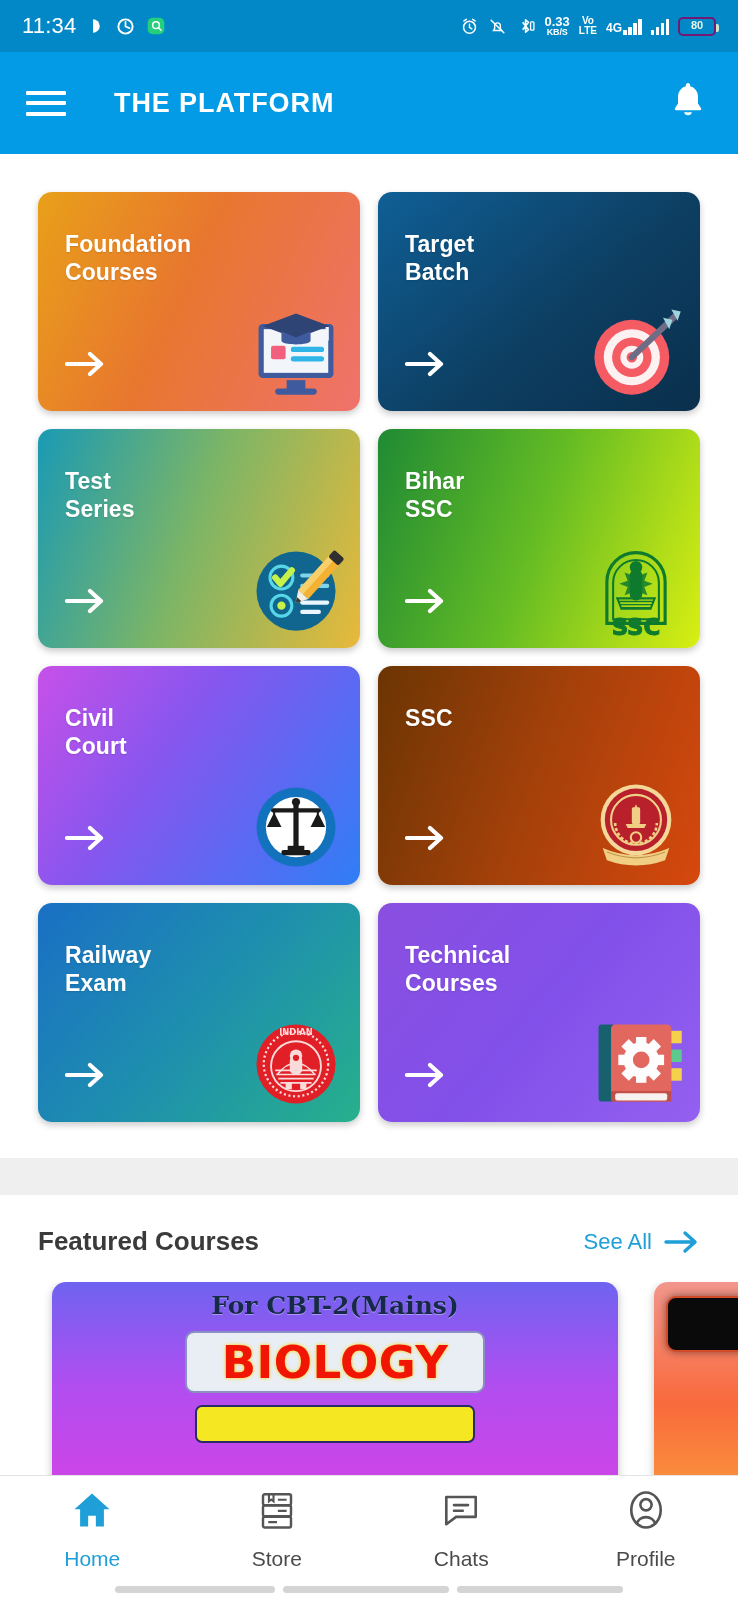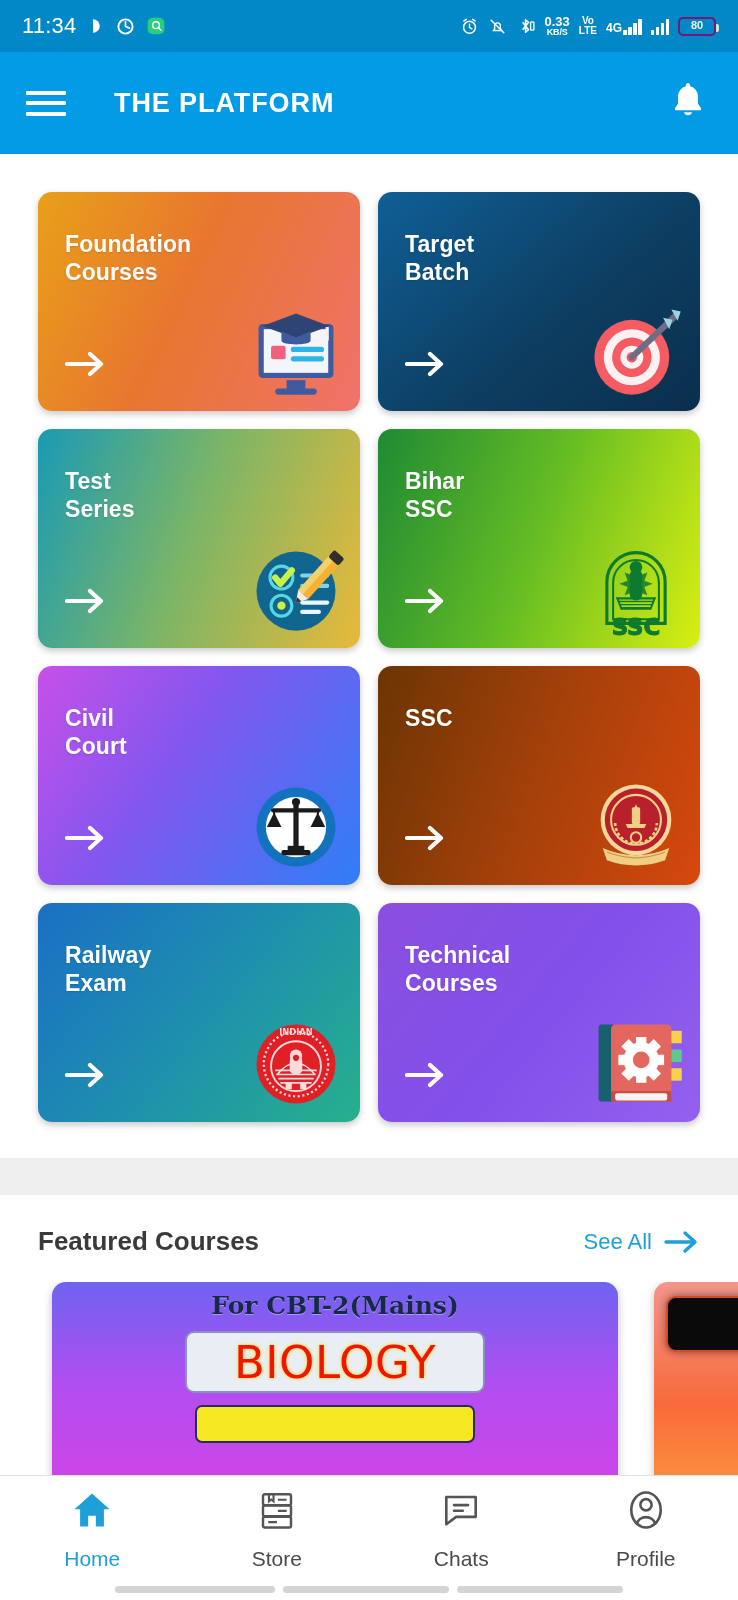--- a/index.html
+++ b/index.html
@@ -134,21 +134,21 @@
     font-size:25px; font-weight:700;
     font-family:"DejaVu Serif", serif;
     text-shadow:0 1px 0 rgba(255,255,255,.35);
   }
   .fsubject{
     margin:11px auto 0 auto; width:300px; height:62px;
     background:#e9eef5; border:2px solid #8a90c0; border-radius:9px;
     display:flex; align-items:center; justify-content:center;
   }
   .fsubject span{
-    color:#f01505; font-size:45px; font-weight:400;
+    color:#f01505; font-size:45px; font-weight:700;
     letter-spacing:.5px;
     text-shadow:0 0 4px #f7d94a, 0 0 2px #f7d94a;
     font-family:"DejaVu Sans", sans-serif;
   }
   .fstrip{
     margin:12px auto 0 auto; width:280px; height:38px;
     background:#f5e722; border:2px solid #2a2a6a; border-radius:7px;
   }
   .fcard.f2 .fbanner{ border-color:#d24a2a; }
 

